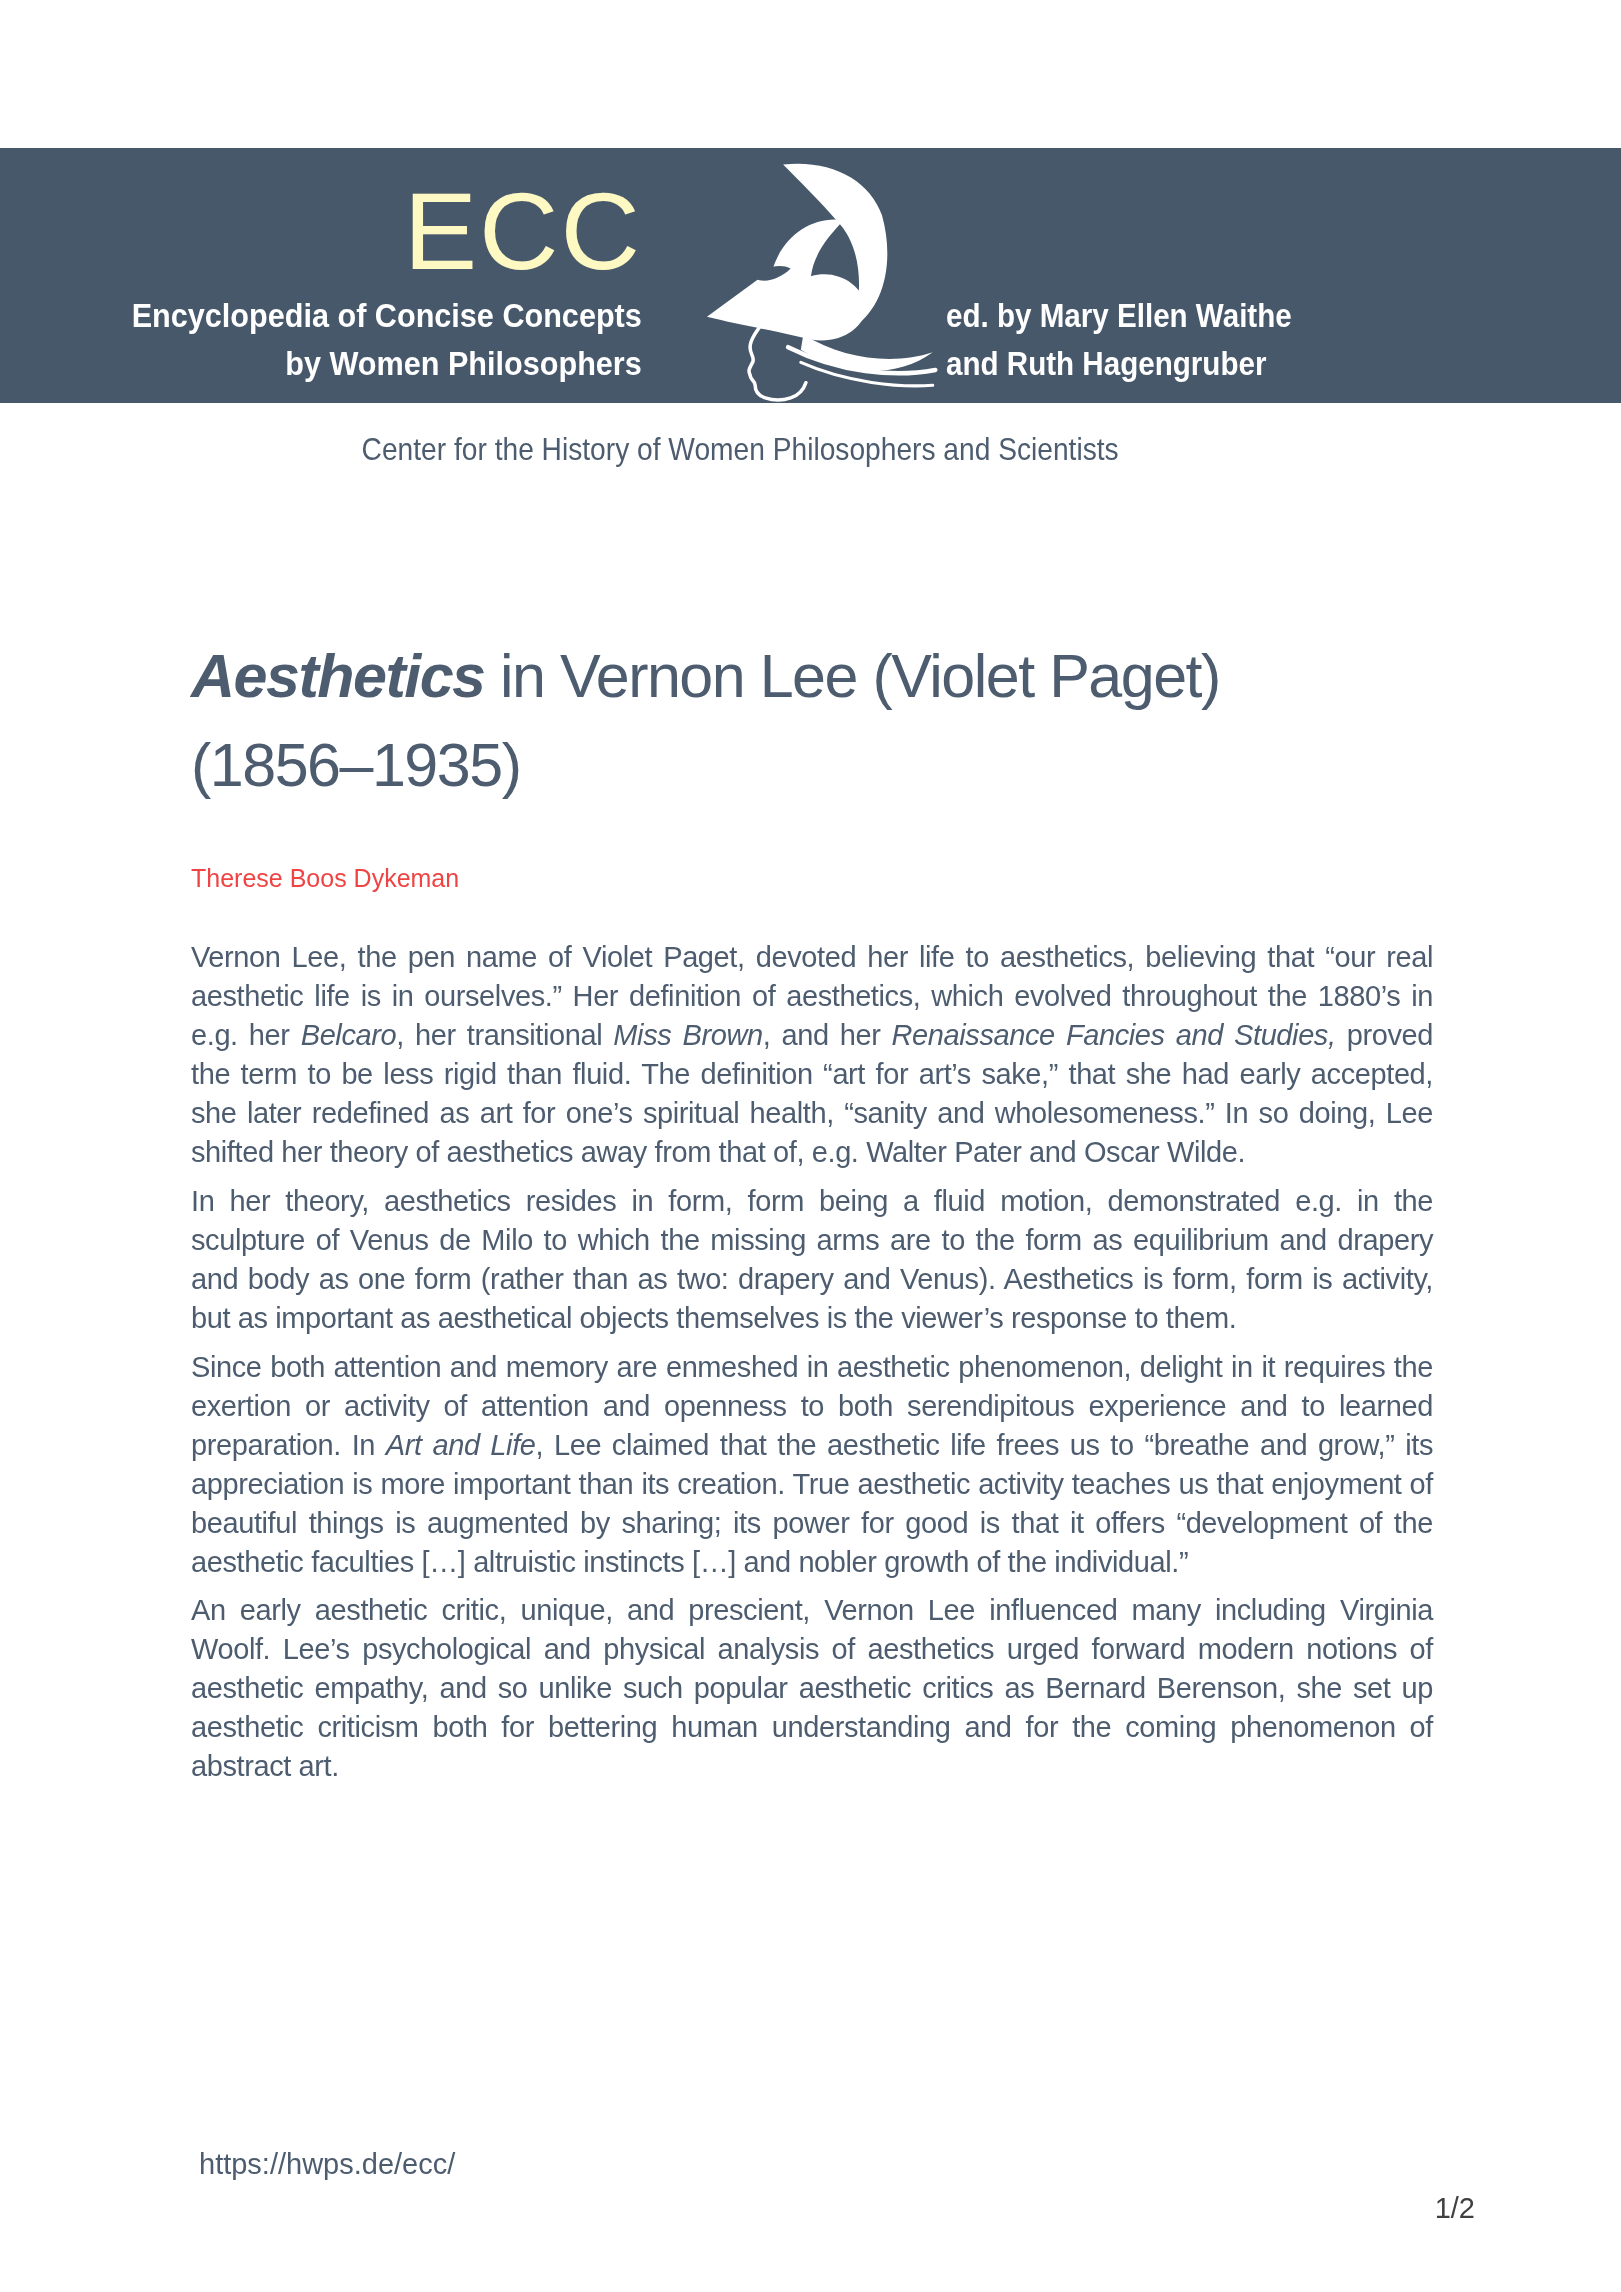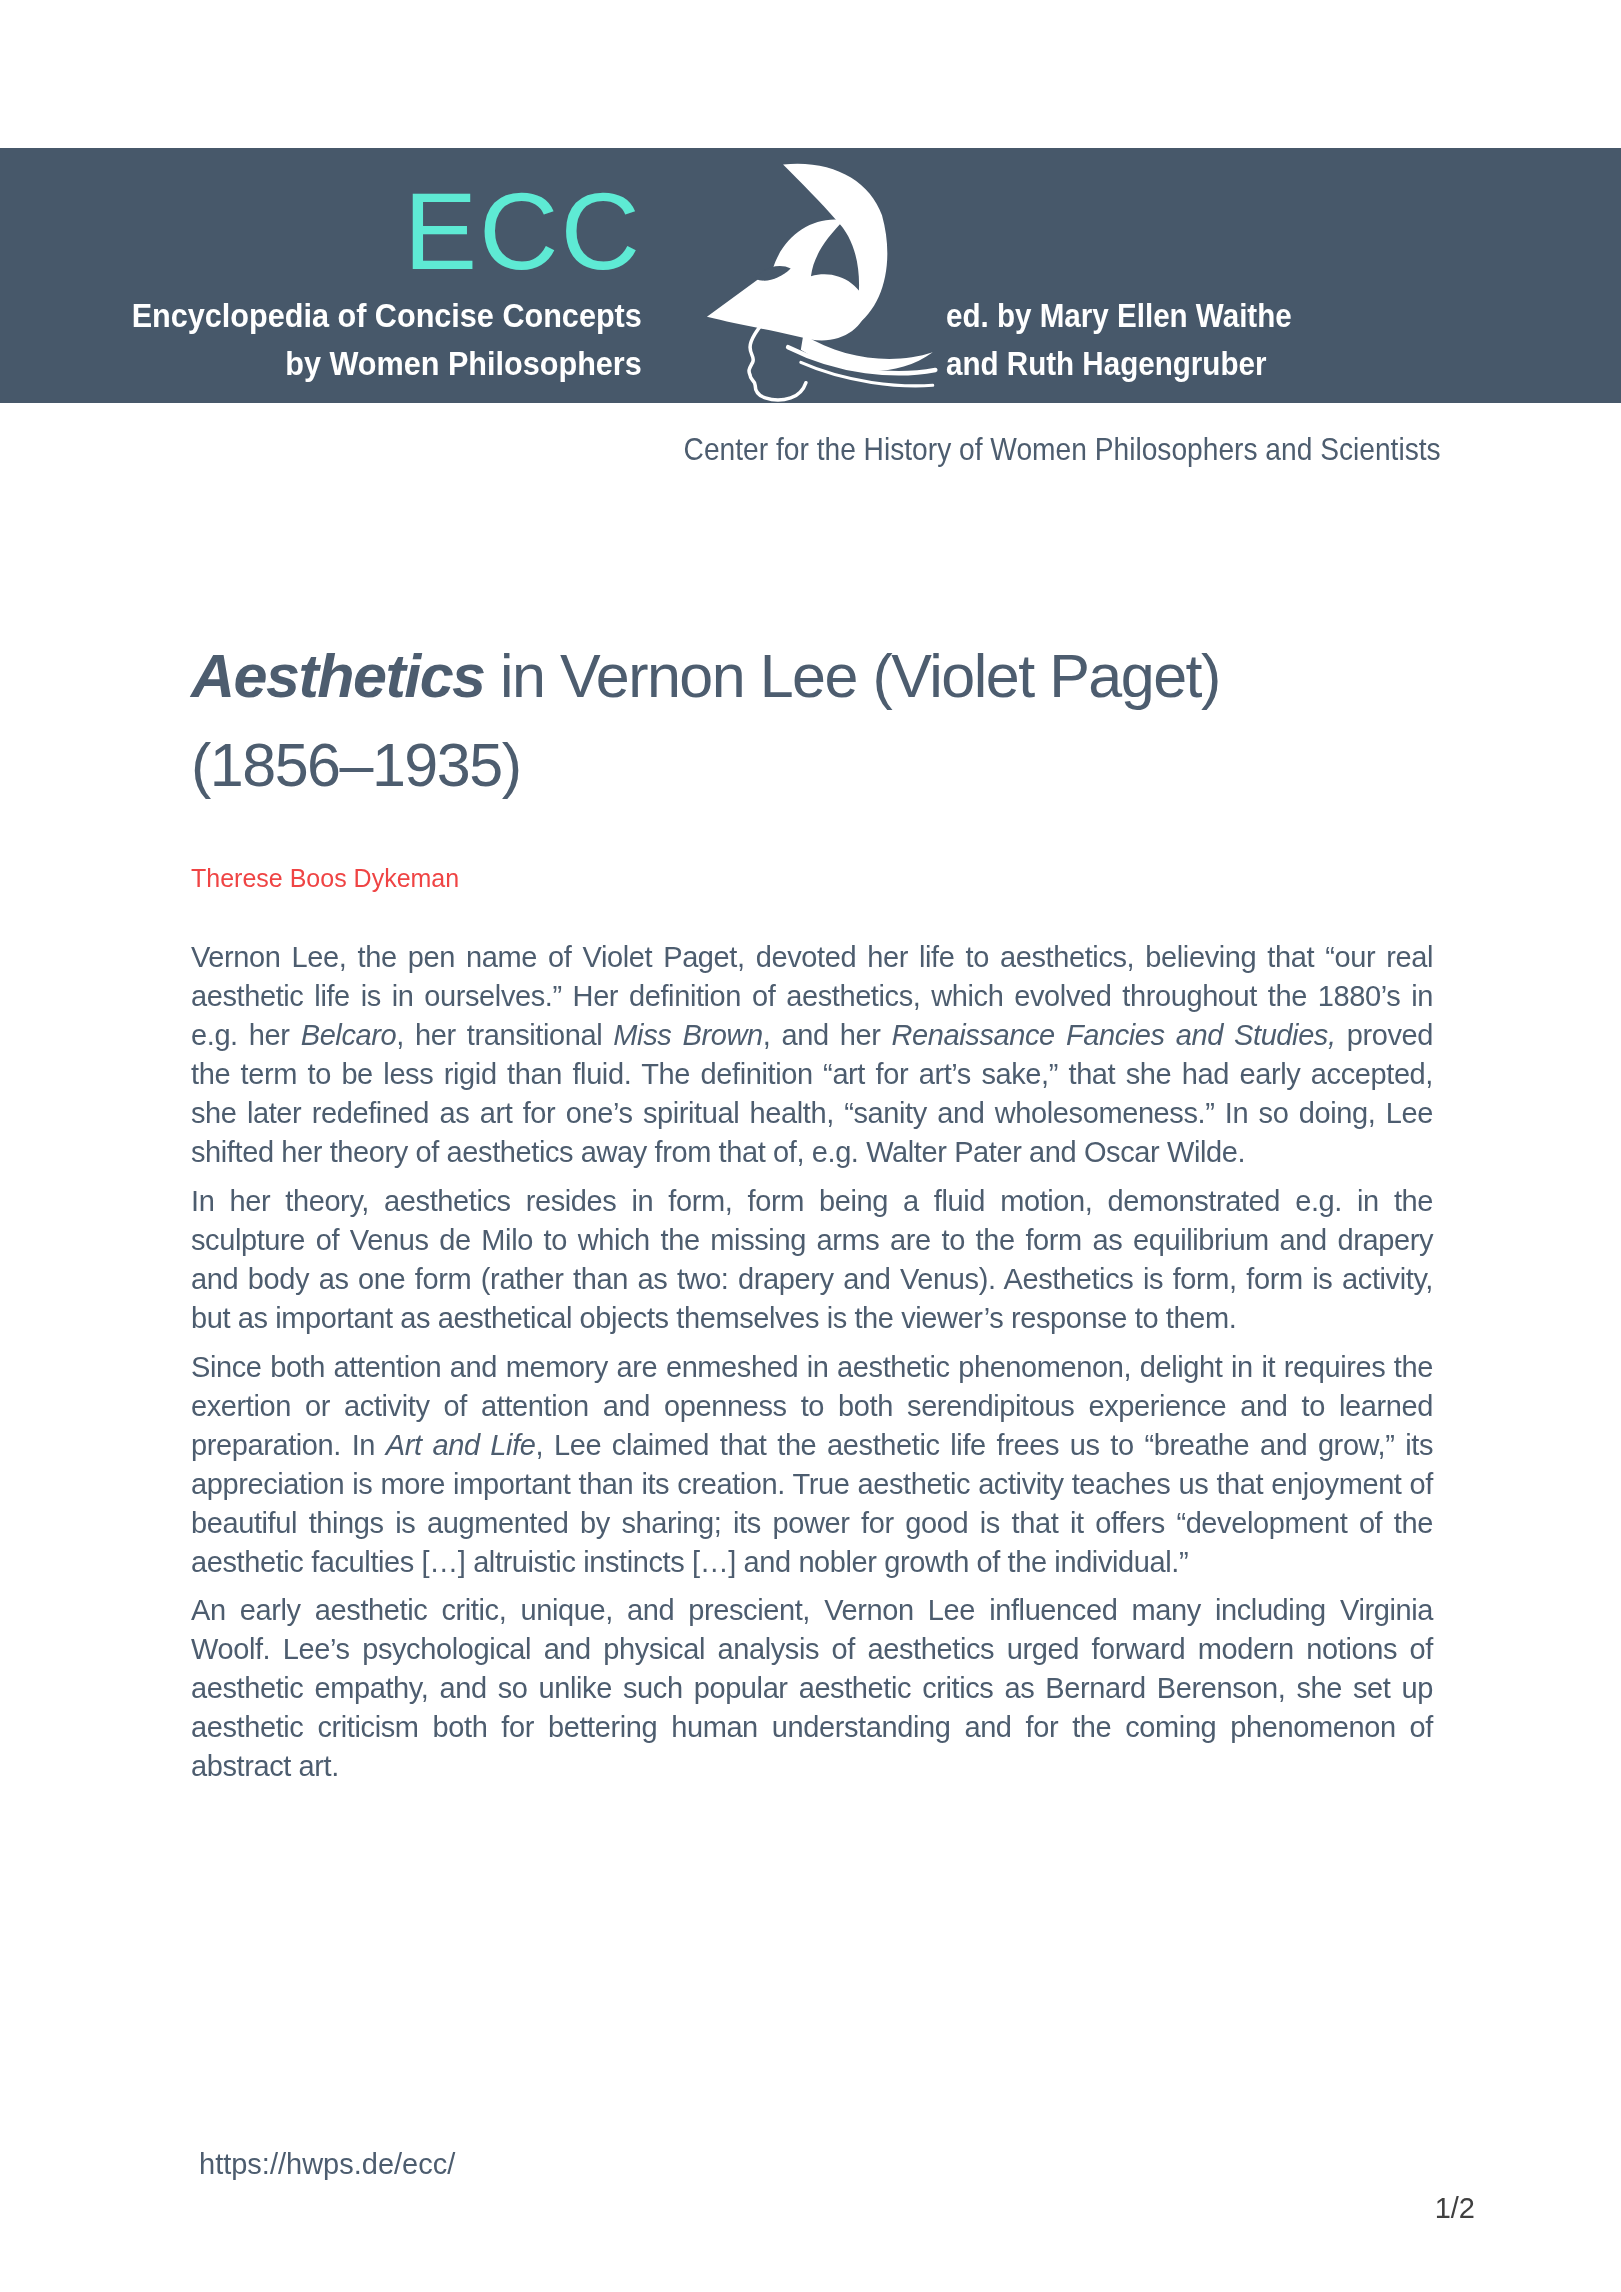--- a/index.html
+++ b/index.html
@@ -12,37 +12,37 @@
     color:#4d5d6f;
   }
   
   .band{
     position:absolute;top:148px;left:0;width:1621px;height:255px;
     background:#47586a;color:#ffffff;
   }
   .ecc-wordmark{
     position:absolute;top:29px;right:979px;
     font-size:110px;line-height:108px;font-weight:400;letter-spacing:2px;
-    color:#5eead4;white-space:nowrap;
+    color:#fef9c3;white-space:nowrap;
   }
   .org-block{
     position:absolute;top:143px;right:979px;
     text-align:right;font-size:34px;line-height:48px;font-weight:700;
     transform:scaleX(0.9);transform-origin:100% 0;white-space:nowrap;
   }
   .editors-block{
     position:absolute;top:143px;left:946px;
     text-align:left;font-size:34px;line-height:48px;font-weight:700;
     transform:scaleX(0.87);transform-origin:0 0;white-space:nowrap;
   }
   .logo{position:absolute;top:13.7px;left:686px;width:255px;height:241px;}
   
   .subheader{
-    position:absolute;top:425px;left:12px;width:1480px;
-    text-align:right;font-size:32px;line-height:49px;color:#4d5d6f;
+    position:absolute;top:425px;left:0;width:1480px;
+    text-align:center;font-size:32px;line-height:49px;color:#4d5d6f;
   }
   .subheader .cond{display:inline-block;transform:scaleX(0.88);transform-origin:50% 50%;white-space:nowrap;}
   
   .title{
     position:absolute;top:632px;left:191px;width:1127px;
     font-size:61px;line-height:89px;letter-spacing:-1.5px;
     color:#4d5d6f;font-weight:400;
   }
   .title em{font-style:italic;font-weight:bold;}
   .author{

